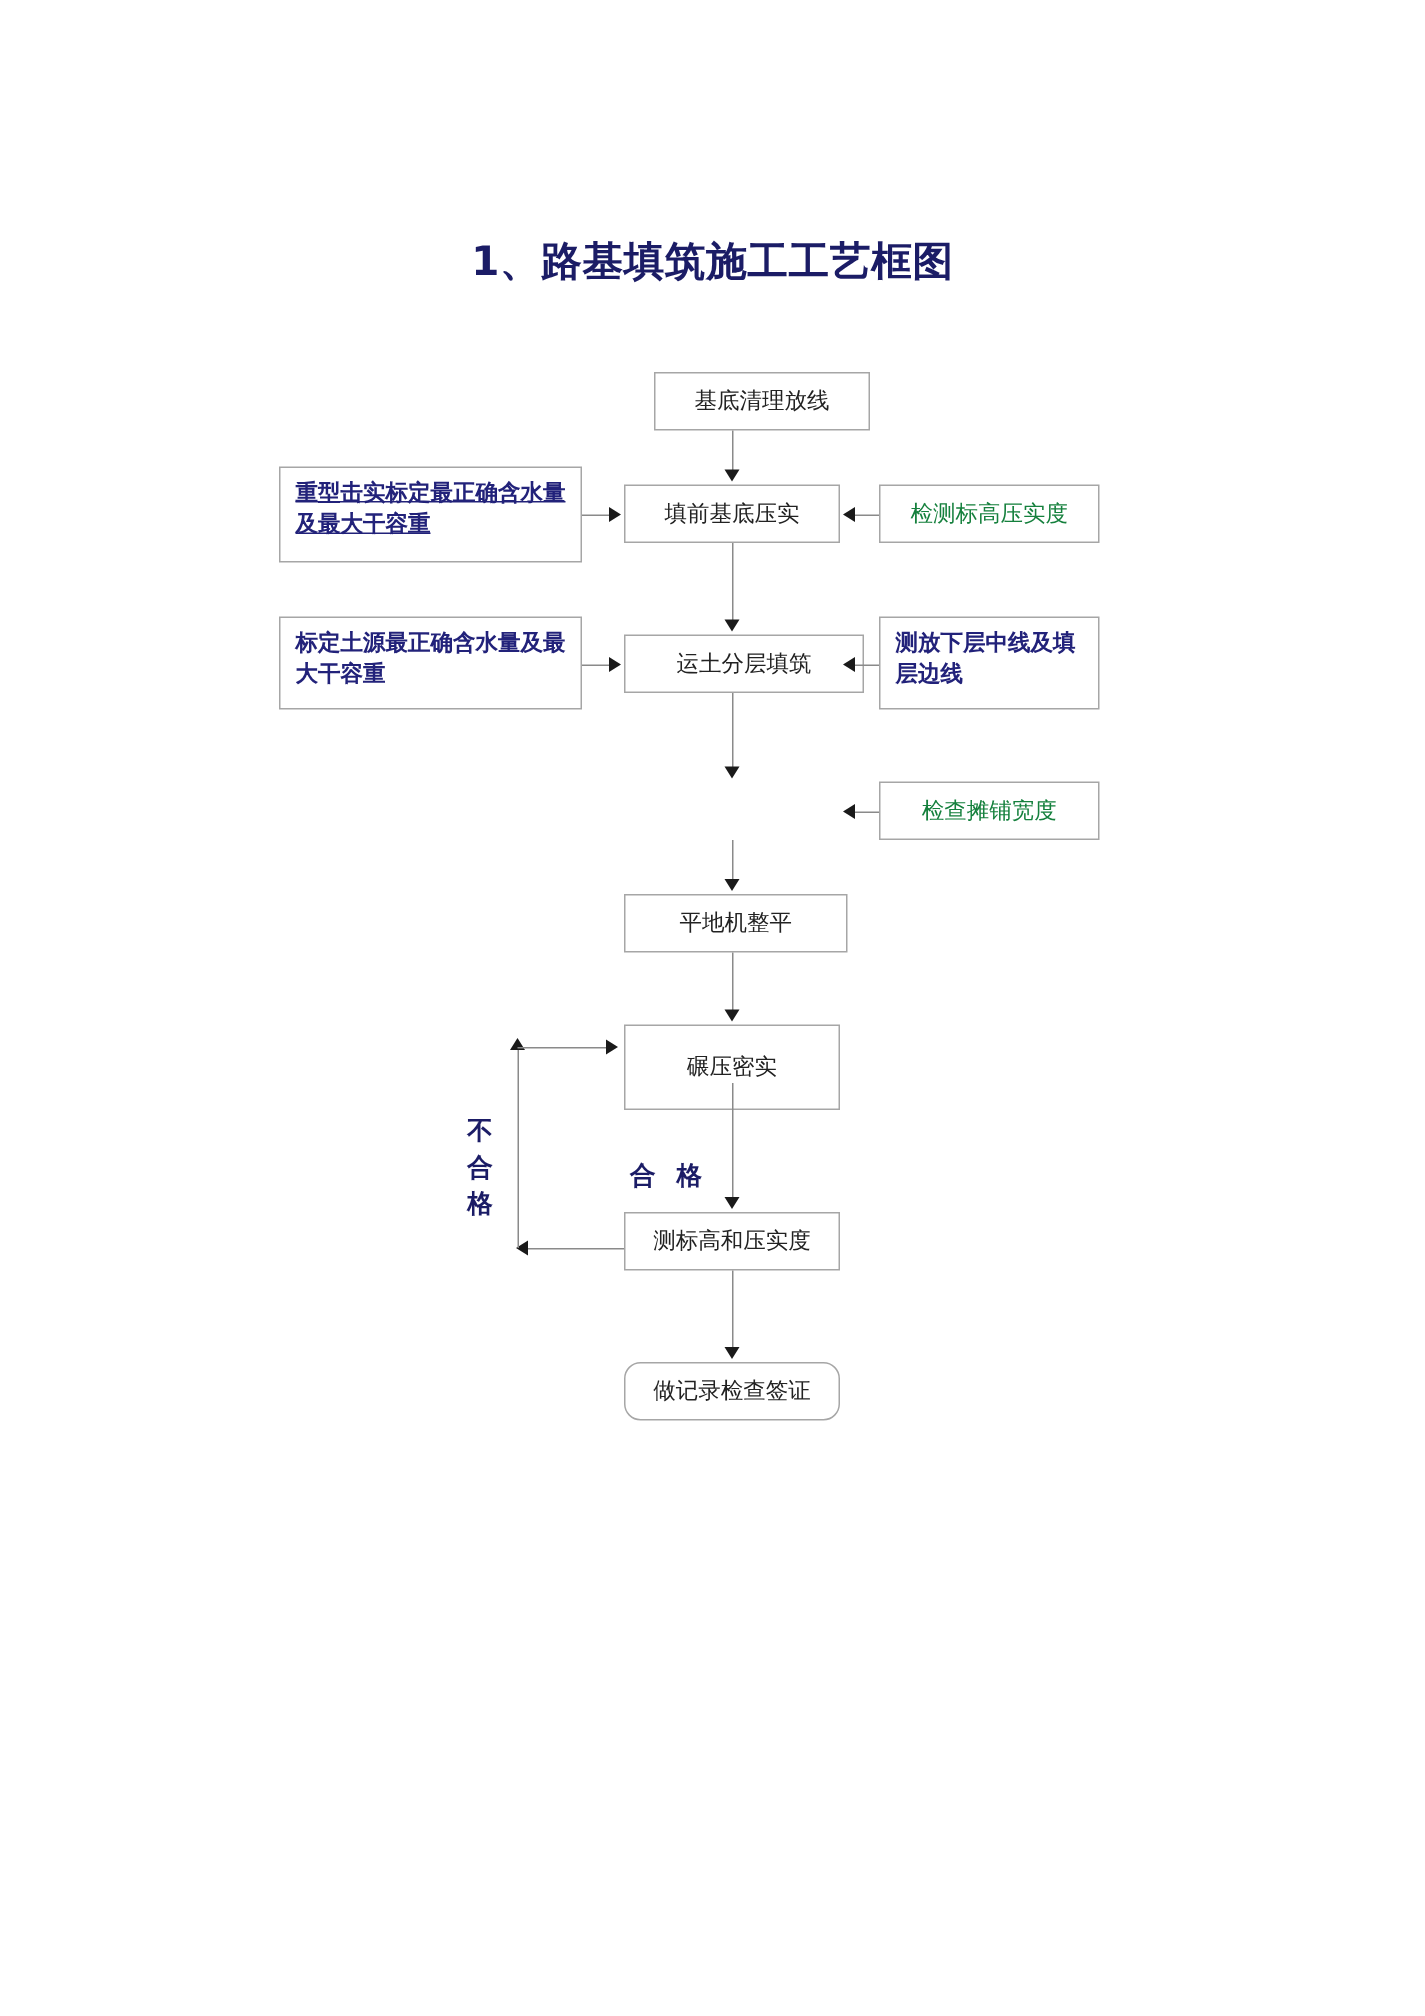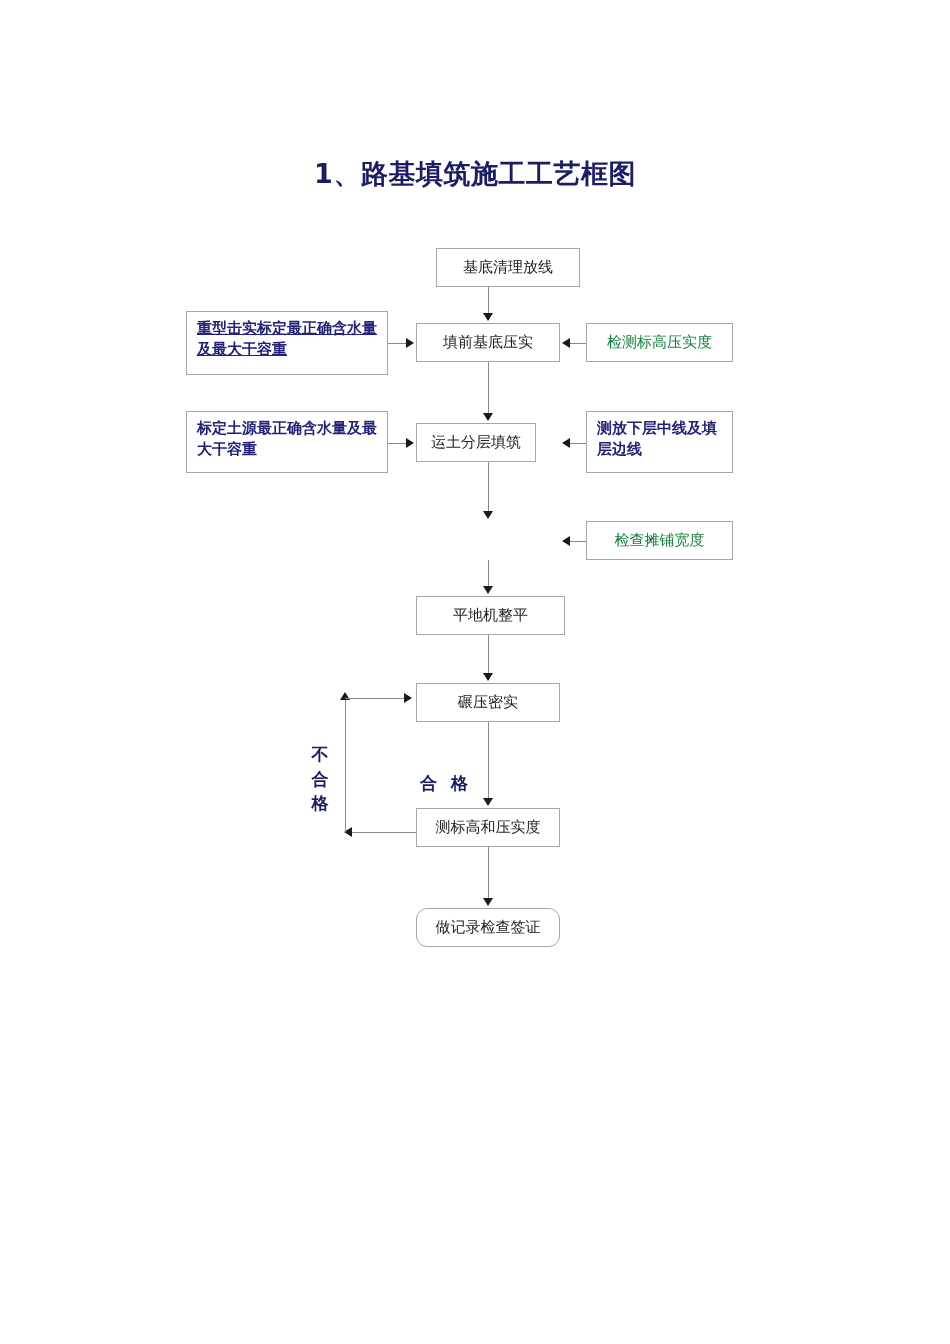--- a/index.html
+++ b/index.html
@@ -132,26 +132,26 @@
 <body>
 
 <div id="page">
 
   <div class="title">1、路基填筑施工工艺框图</div>
 
   <div class="node" style="left:416px; top:248px; width:144px; height:39px;margin-left:20px;">基底清理放线</div>
 
   <div class="node" style="left:416px; top:323px; width:144px; height:39px;">填前基底压实</div>
 
-  <div class="node" style="left:416px; top:423px; width:120px; height:39px;">运土分层填筑</div>
+  <div class="node" style="left:416px; top:423px; width:160px; height:39px;">运土分层填筑</div>
 
 
   <div class="node" style="left:416px; top:596px; width:149px; height:39px;">平地机整平</div>
 
-  <div class="node" style="left:416px; top:683px; width:144px; height:39px;">碾压密实</div>
+  <div class="node" style="left:416px; top:683px; width:144px; height:57px;">碾压密实</div>
 
   <div class="node" style="left:416px; top:808px; width:144px; height:39px;">测标高和压实度</div>
 
   <div class="node" style="left:416px; top:908px; width:144px; height:39px;border-radius:11px;">做记录检查签证</div>
 
   <div class="node side-note underlined" style="left:186px; top:311px; width:202px; height:64px;">重型击实标定最正确含水量及最大干容重</div>
 
   <div class="node side-note" style="left:186px; top:411px; width:202px; height:62px;">标定土源最正确含水量及最大干容重</div>
 
   <div class="node plain-note" style="left:586px; top:323px; width:147px; height:39px;">检测标高压实度</div>

